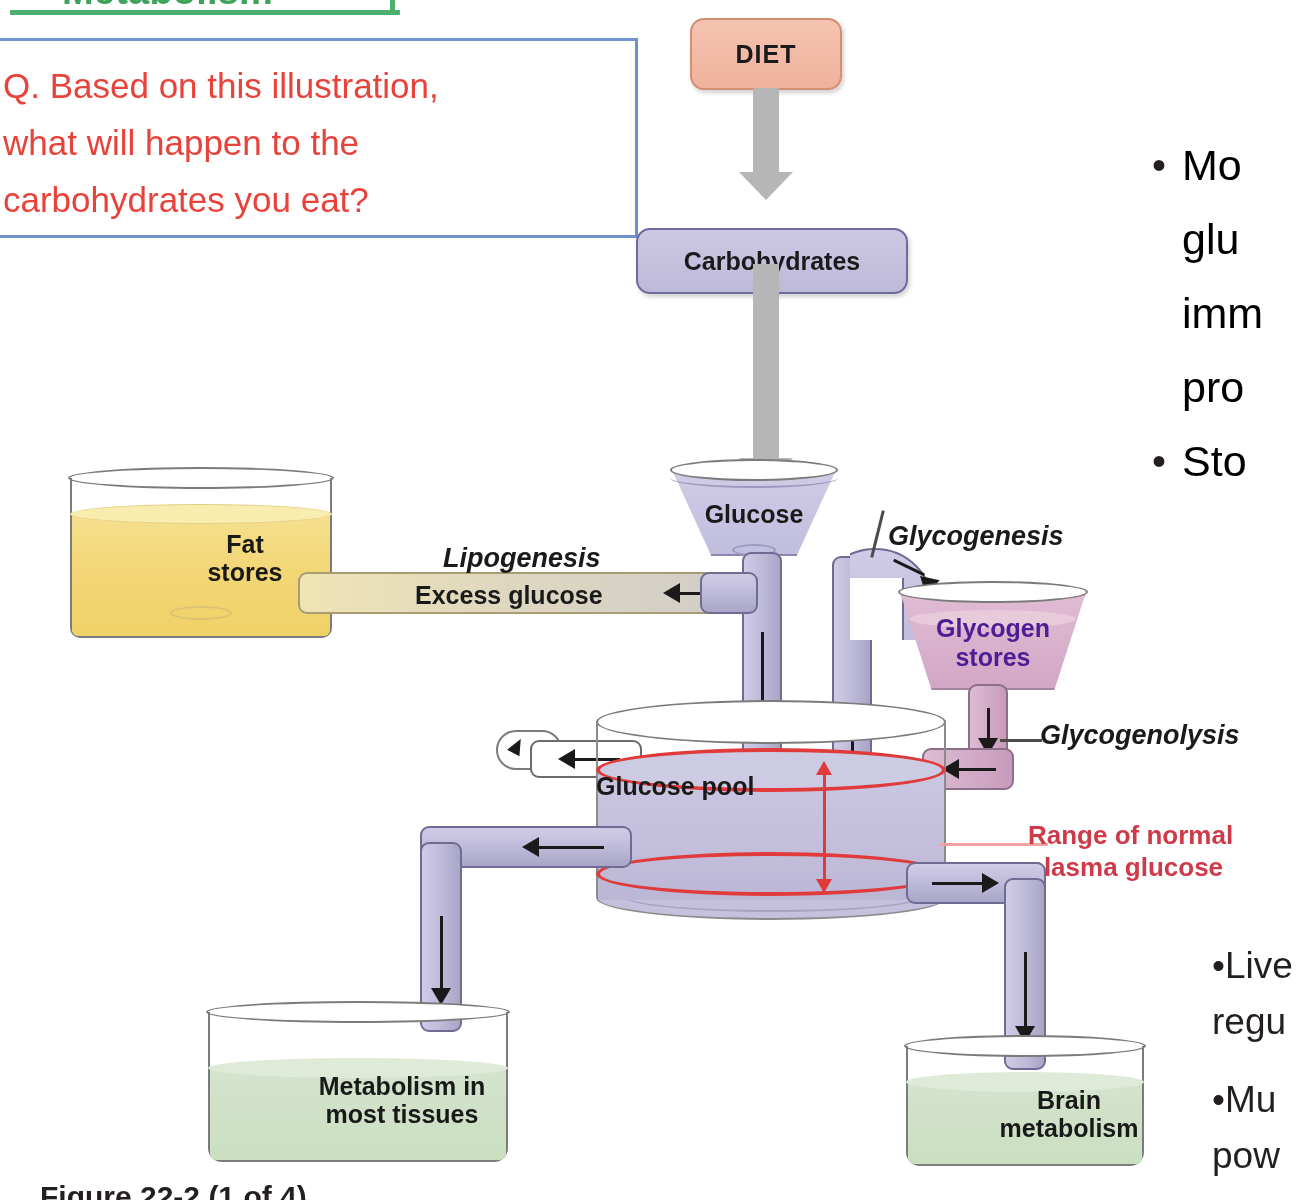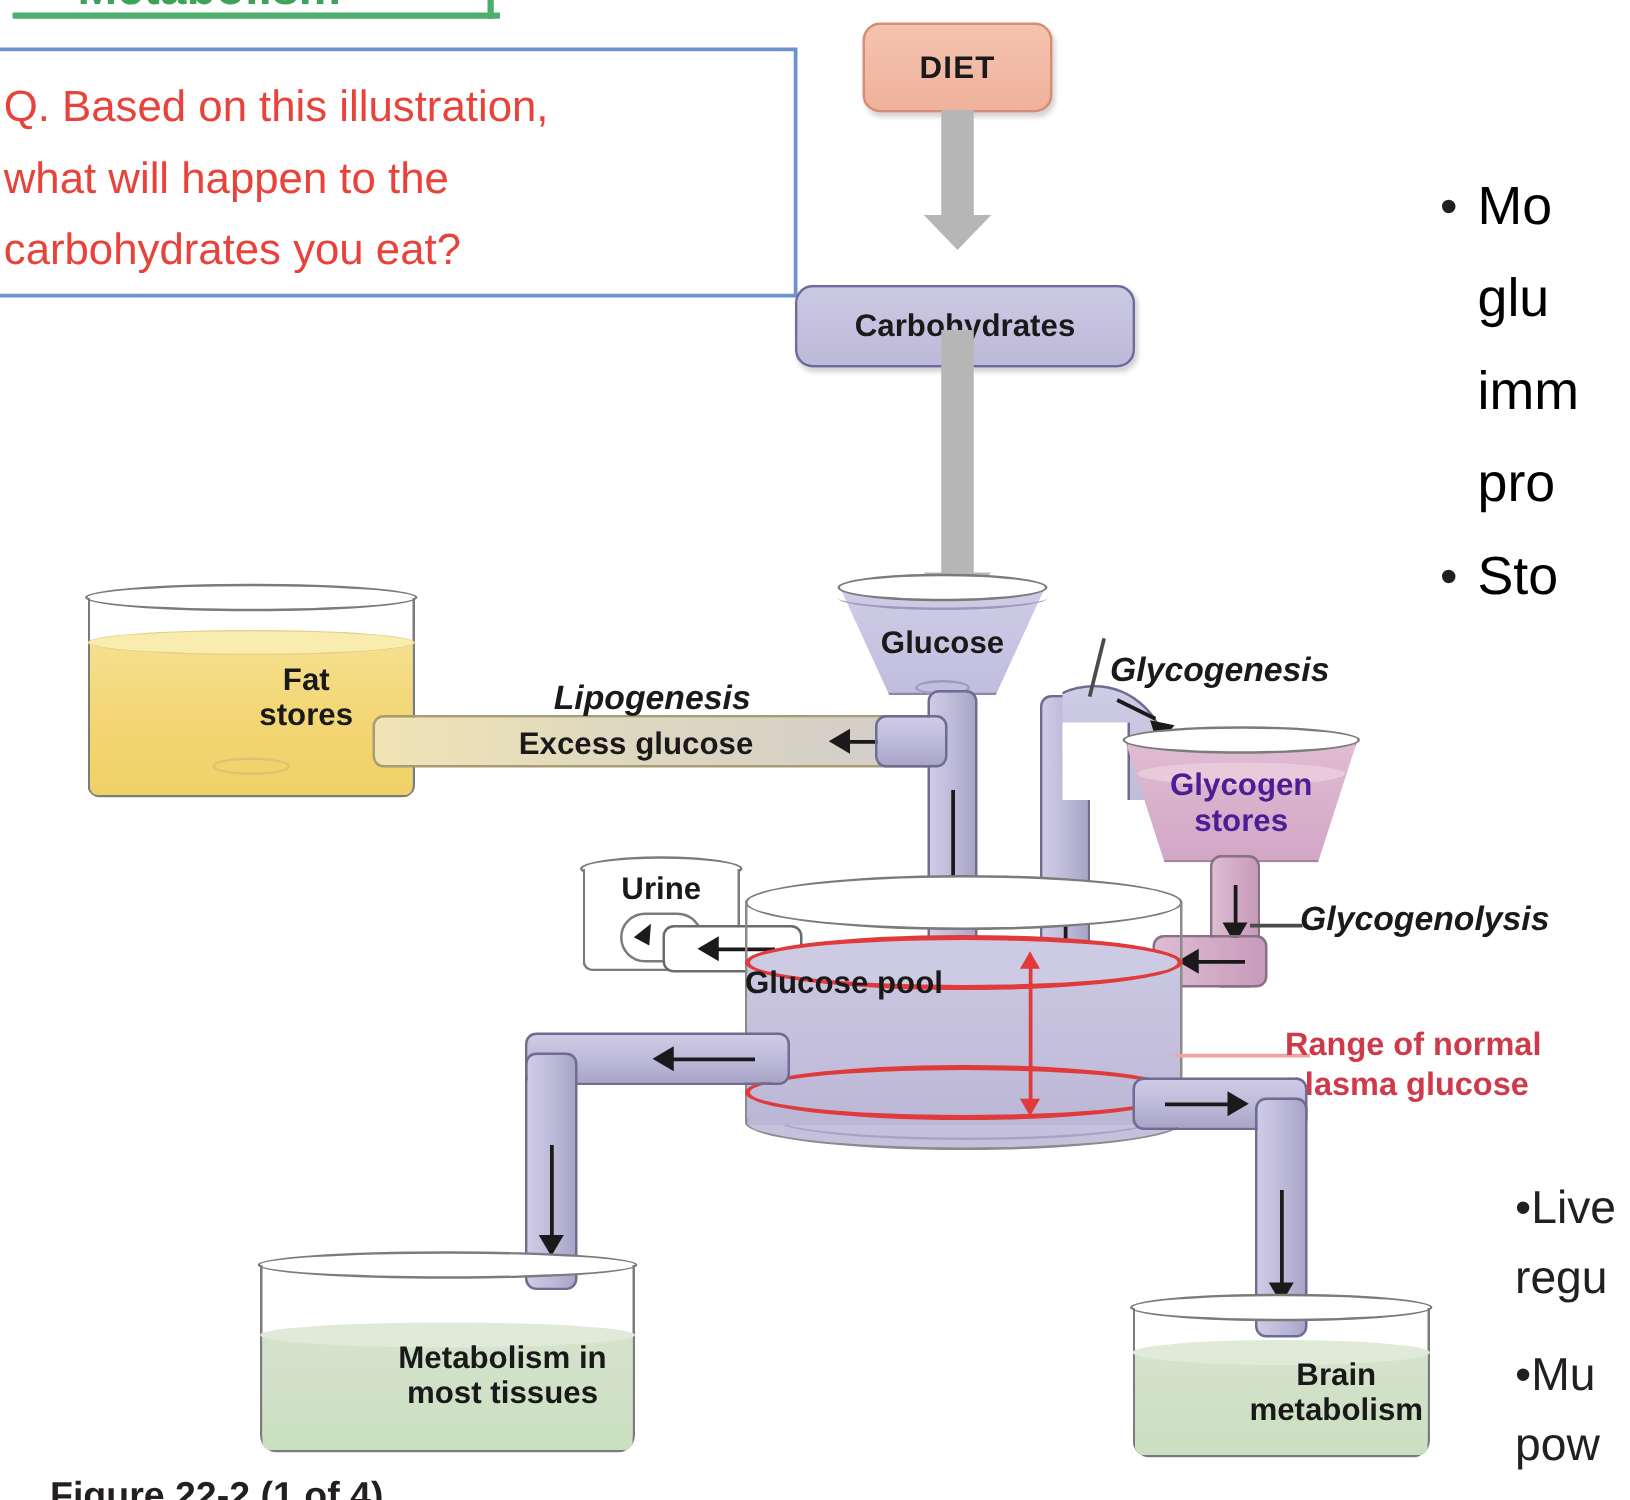--- a/index.html
+++ b/index.html
@@ -428,25 +428,20 @@
     <div class="ar-shaft-v" style="top:22px;height:34px;"></div>
     <div class="ar-head-dn" style="top:52px;"></div>
   </div>
   <div class="pipe-pink" style="left:922px;top:748px;width:92px;height:42px;border-radius:9px;">
     <div class="ar-shaft-h" style="left:32px;width:40px;"></div>
     <div class="ar-head-lt" style="left:18px;"></div>
   </div>
   <div class="ilabel" style="left:1040px;top:720px;">Glycogenolysis</div>
   <div class="leader" style="left:1000px;top:739px;width:42px;height:3px;"></div>
 
-  <div class="beaker" id="urine-beaker">
-    <div class="bk-rim"></div>
-    <div class="bk-body"></div>
-    <div id="urine-label">Urine</div>
-  </div>
   <div id="urine-loop"></div>
   <div id="urine-loop-arrow"></div>
   <div class="pipe-white" style="left:530px;top:740px;width:112px;height:38px;border-radius:9px;">
     <div class="ar-shaft-h" style="left:40px;width:48px;"></div>
     <div class="ar-head-lt" style="left:26px;"></div>
   </div>
 
   <div class="abs" id="pool">
     <div id="pool-top-rim"></div>
     <div id="pool-walls"></div>

